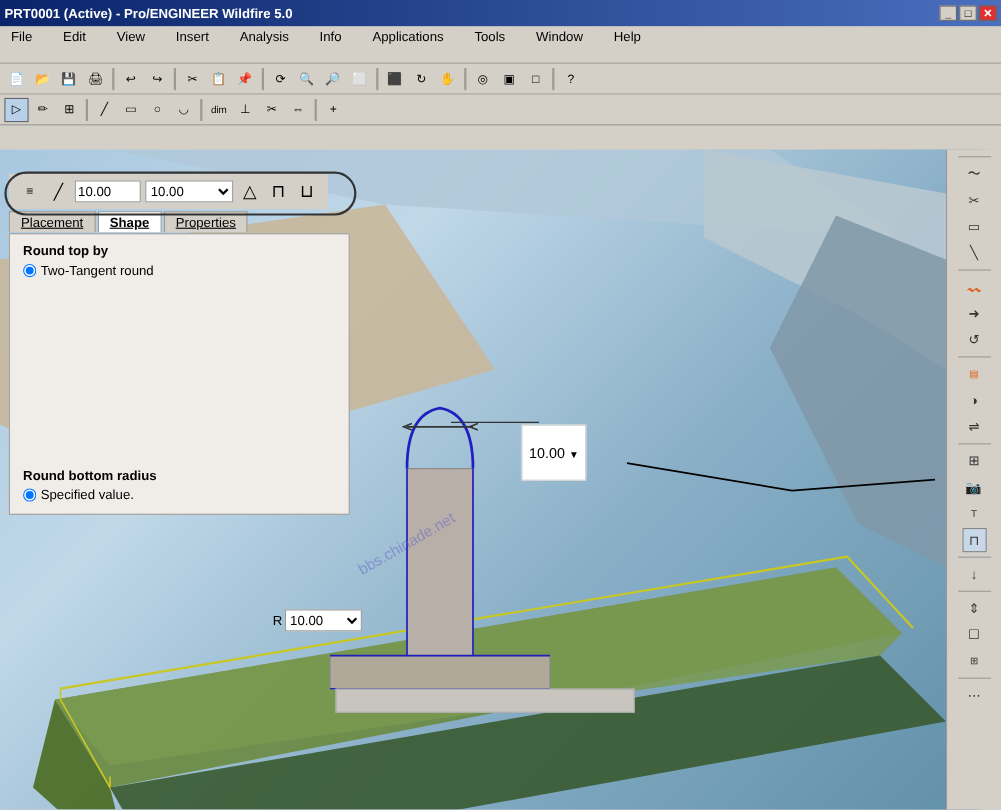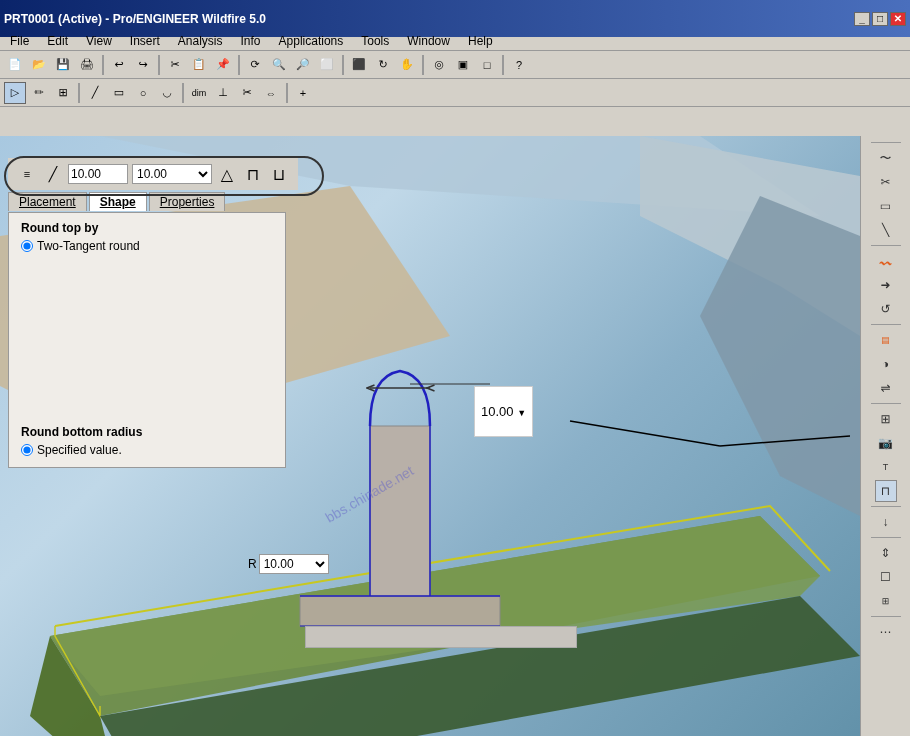--- a/index.html
+++ b/index.html
@@ -2,45 +2,45 @@
 <html><head>
   <meta charset="utf-8">
   <style>
     * { margin: 0; padding: 0; box-sizing: border-box; }
     body { width: 910px; height: 736px; overflow: hidden; font-family: Arial, sans-serif; font-size: 12px; background: #d4d0c8; }
 
     
     #titlebar {
       background: linear-gradient(to right, #0a246a, #4a6fbd);
       color: white;
-      height: 37px;
+      height: 24px;
       display: flex;
       align-items: center;
       justify-content: space-between;
       padding: 0 4px;
       font-size: 12px;
       font-weight: bold;
     }
     #titlebar-controls { display: flex; gap: 2px; }
     .title-btn {
       width: 16px; height: 14px; background: #d4d0c8; border: 1px solid #666;
       display: flex; align-items: center; justify-content: center;
       font-size: 10px; cursor: pointer; color: #000;
     }
     .title-btn.close { background: #e03030; color: white; }
 
     
     #menubar {
       background: #d4d0c8;
-      height: 14px;
-      display: flex;
-      align-items: flex-end;
+      height: 34px;
+      display: flex;
+      align-items: flex-start;
       border-bottom: 1px solid #999;
       padding: 0 4px;
-      gap: 6px;
+      gap: 16px;
     }
     .menu-item {
       padding: 2px 6px;
       cursor: pointer;
       font-size: 12px;
     }
 
     
     #toolbar1, #toolbar2, #toolbar3 {
       background: #d4d0c8;
@@ -123,21 +123,21 @@
     .tab.active {
       background: #fff;
       font-weight: bold;
     }
 
     
     #panel {
       position: absolute;
       top: 212px;
       left: 8px;
-      width: 278px;
+      width: 310px;
       background: #f0ede8;
       border: 1px solid #999;
       z-index: 5;
       padding: 8px 12px;
     }
 
     
     #viewport {
       position: absolute;
       top: 136px;

